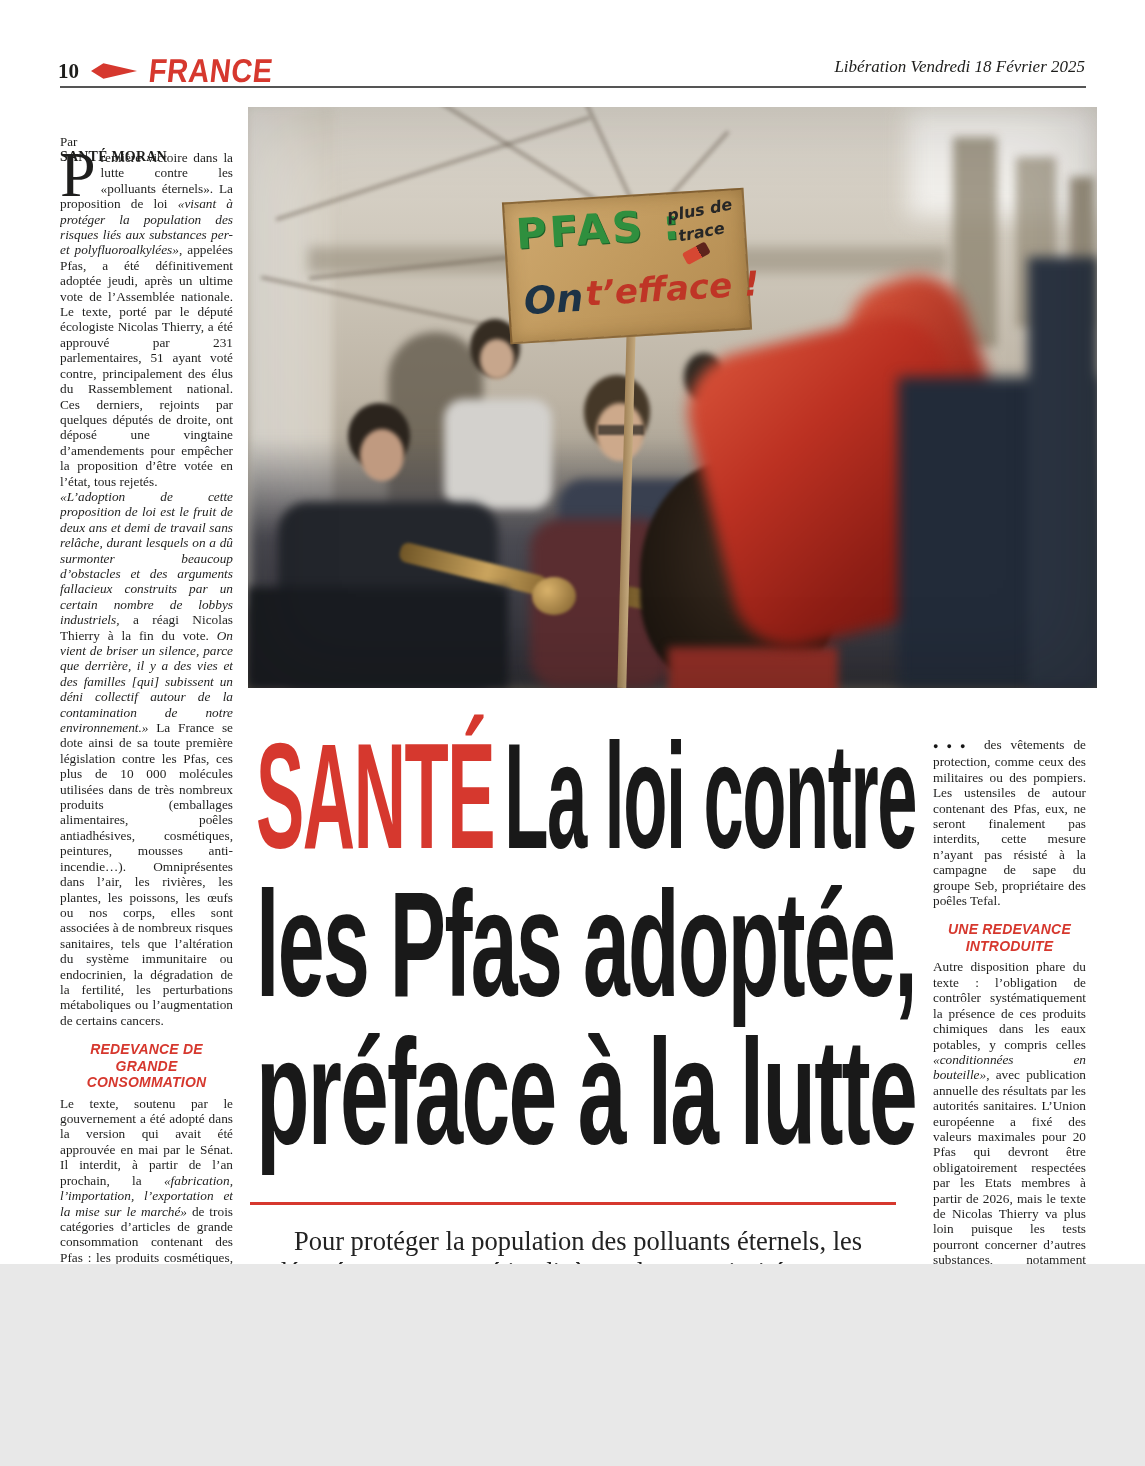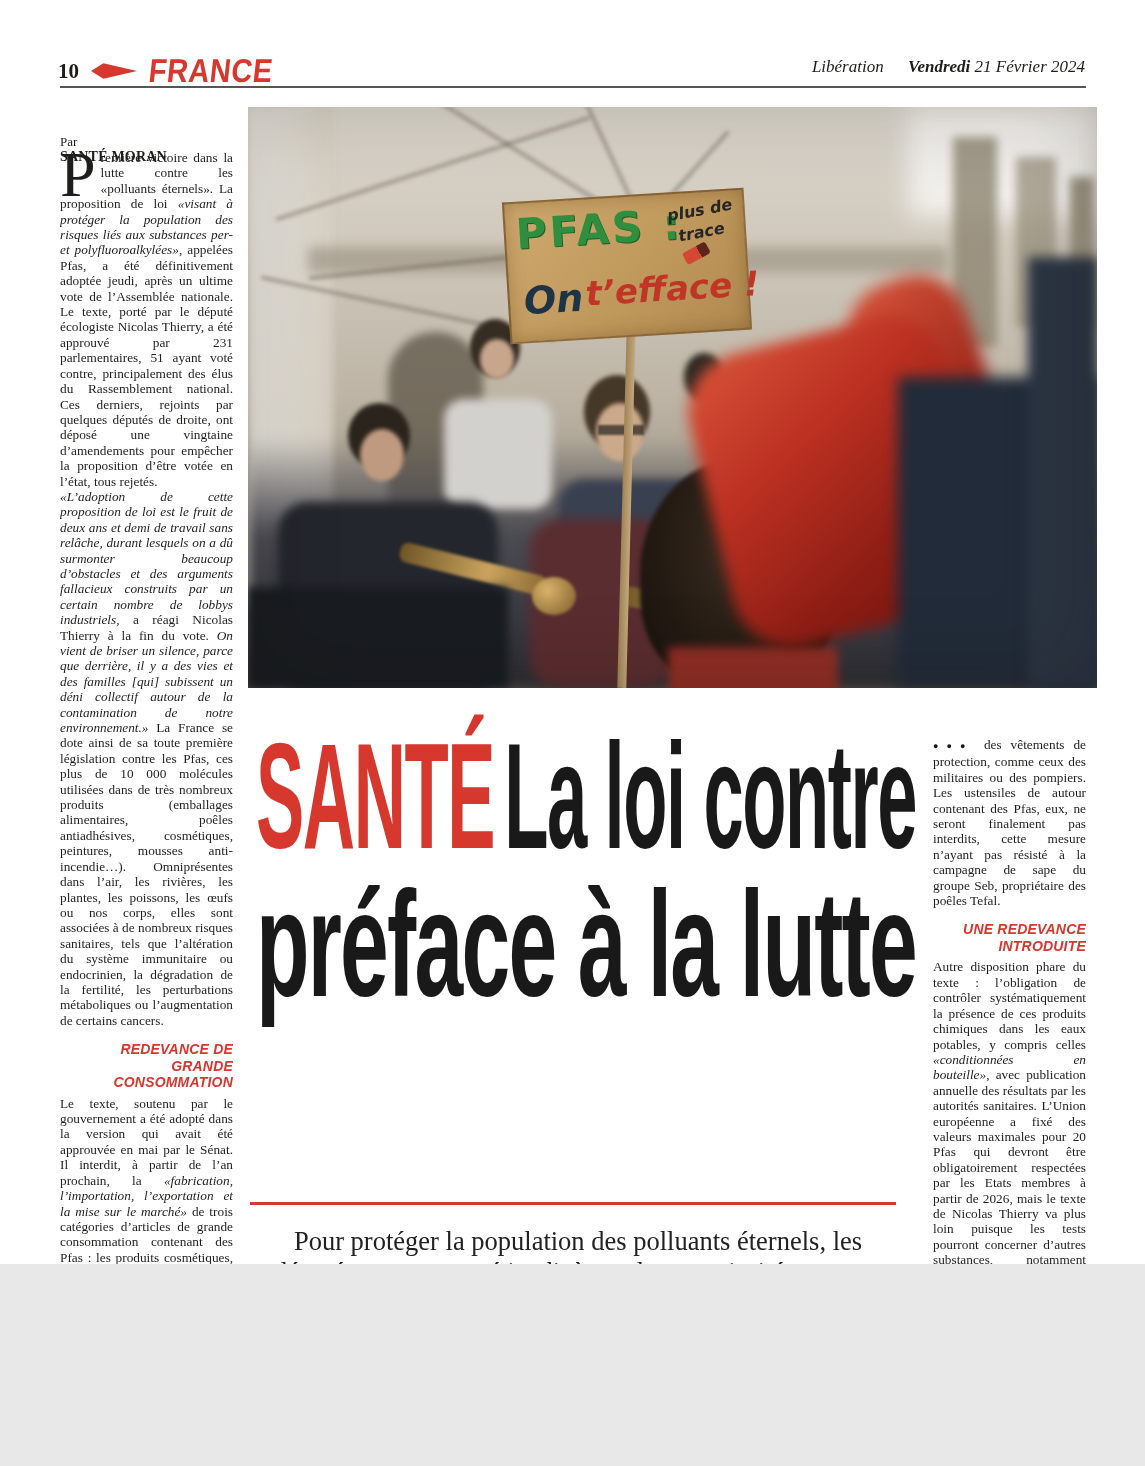--- a/index.html
+++ b/index.html
@@ -18,39 +18,39 @@
 
   
   .hdr-left{left:58px;top:52px;display:flex;align-items:center;gap:12px;}
   .pagenum{font-family:"Liberation Serif",serif;font-weight:700;font-size:21px;}
   .lib-arrow{width:46px;height:17px;background:var(--accent);
     clip-path:polygon(0 50%,27% 4%,100% 50%,27% 96%);}
   .section-logo{font-family:"Liberation Sans",sans-serif;font-weight:700;font-size:33px;
     color:var(--accent);letter-spacing:.5px;display:inline-block;
     transform:scaleX(.88) skewX(-7deg);transform-origin:0 50%;}
   .hdr-right{right:60px;top:57px;font-size:17px;font-style:italic;white-space:nowrap;}
-  .hdr-right .b{font-weight:700;margin-left:20px;}
+  .hdr-right .b{font-weight:400;}
   .hdr-rule{left:60px;top:86px;width:1026px;height:2px;background:#555;}
 
   
   .byline{left:60px;top:110px;font-size:13px;line-height:15px;margin-top:24px;}
   .byline .author{font-weight:700;font-size:14px;letter-spacing:.2px;}
 
   
   .bodycol{font-size:13.3px;line-height:15.4px;text-align:justify;
     hyphens:auto;-webkit-hyphens:auto;color:#1e1e1d;}
   .col-left{left:60px;top:150px;width:173px;height:1290px;overflow:hidden;}
   .col-right{left:933px;top:737px;width:153px;height:706px;overflow:hidden;}
   .dropcap{float:left;font-size:64px;line-height:45px;height:45px;
     padding:2px 5px 0 0;font-weight:400;}
   .seg-i{font-style:italic;}
   .seg-d{font-size:9px;letter-spacing:2.5px;color:#161616;}
   .subhead{font-family:"Liberation Sans",sans-serif;font-weight:700;font-style:italic;
     font-size:14px;line-height:16.5px;color:var(--accent);
-    margin:13px 0 5px 0;text-align:right;letter-spacing:.2px;}
+    margin:13px 0 5px 0;text-align:center;letter-spacing:.2px;}
   .endmark{display:inline-block;width:15px;height:8px;background:#1b1b1b;
     clip-path:polygon(0 50%,27% 4%,100% 50%,27% 96%);margin-left:4px;}
 
   
   .photo{left:248px;top:107px;width:849px;height:581px;overflow:hidden;
     background:linear-gradient(180deg,#ddd8cf 0%,#cdc6b9 28%,#bdb4a5 50%,#a29a8b 68%,#7a7366 85%,#5f594e 100%);}
   .photo::after{content:"";position:absolute;inset:0;
     box-shadow:inset 0 0 90px rgba(20,15,10,.22);pointer-events:none;}
   .ph{position:absolute;}
   .ph-sky{left:660px;top:0;width:190px;height:110px;background:#f4f3f0;filter:blur(12px);opacity:.9;}
@@ -145,21 +145,21 @@
 <div class="page">
 
   <div class="abs hdr-left">
     <span class="pagenum">10</span>
     <span class="lib-arrow"></span>
     <span class="section-logo">FRANCE</span>
   </div>
   <div class="abs hdr-right">
     <span>Libération</span>
     <span class="b">Vendredi</span>
-    <span>21 Février 2024</span>
+    <span>18 Février 2025</span>
   </div>
   <div class="abs hdr-rule"></div>
 
   <div class="abs byline">
     <div>Par</div>
     <div class="author">SANTÉ MORAN</div>
   </div>
 
   <div class="abs bodycol col-left">
     <p><span class="dropcap">P</span><span><span>remière victoire dans la lutte contre les «polluants éternels». La proposition de loi </span><span class="seg-i">«visant à protéger la population des risques liés aux substances per- et polyfluoroalkylées»</span><span>, appelées Pfas, a été définitivement adoptée jeudi, après un ultime vote de l’Assemblée nationale. Le texte, porté par le député écologiste Nicolas Thierry, a été approuvé par 231 parlementaires, 51 ayant voté contre, principalement des élus du Rassemblement national. Ces derniers, rejoints par quelques députés de droite, ont déposé une vingtaine d’amendements pour empêcher la proposition d’être votée en l’état, tous rejetés.</span></span></p>
@@ -220,20 +220,23 @@
   </figure>
 
 
   <div class="abs headline">
     <div class="hl-line">
       <span class="fit" style="transform: scaleX(0.482748);">
         <span class="kicker">SANTÉ</span><span>La loi contre</span>
       </span>
     </div>
     <div class="hl-line">
+      <span class="fit" style="transform: scaleX(0.561941);">les Pfas adoptée,</span>
+    </div>
+    <div class="hl-line">
       <span class="fit" style="transform: scaleX(0.58416);">préface à la lutte</span>
     </div>
   </div>
 
   <div class="abs red-rule rr1"></div>
   <p class="abs standfirst">Pour protéger la population des polluants éternels, les députés ont approuvé jeudi, à une large majorité, un texte porté par les écologistes qui prévoit notamment d’interdire la fabrication et la vente de certains produits en contenant. Une première en France.</p>
   <div class="abs red-rule rr2"></div>
 
   <div class="abs bodycol col-right">
     <p><span class="seg-d">●●● </span><span>des vêtements de protection, comme ceux des militaires ou des pompiers. Les ustensiles de autour contenant des Pfas, eux, ne seront finalement pas interdits, cette mesure n’ayant pas résisté à la campagne de sape du groupe Seb, propriétaire des poêles Tefal.</span></p>

